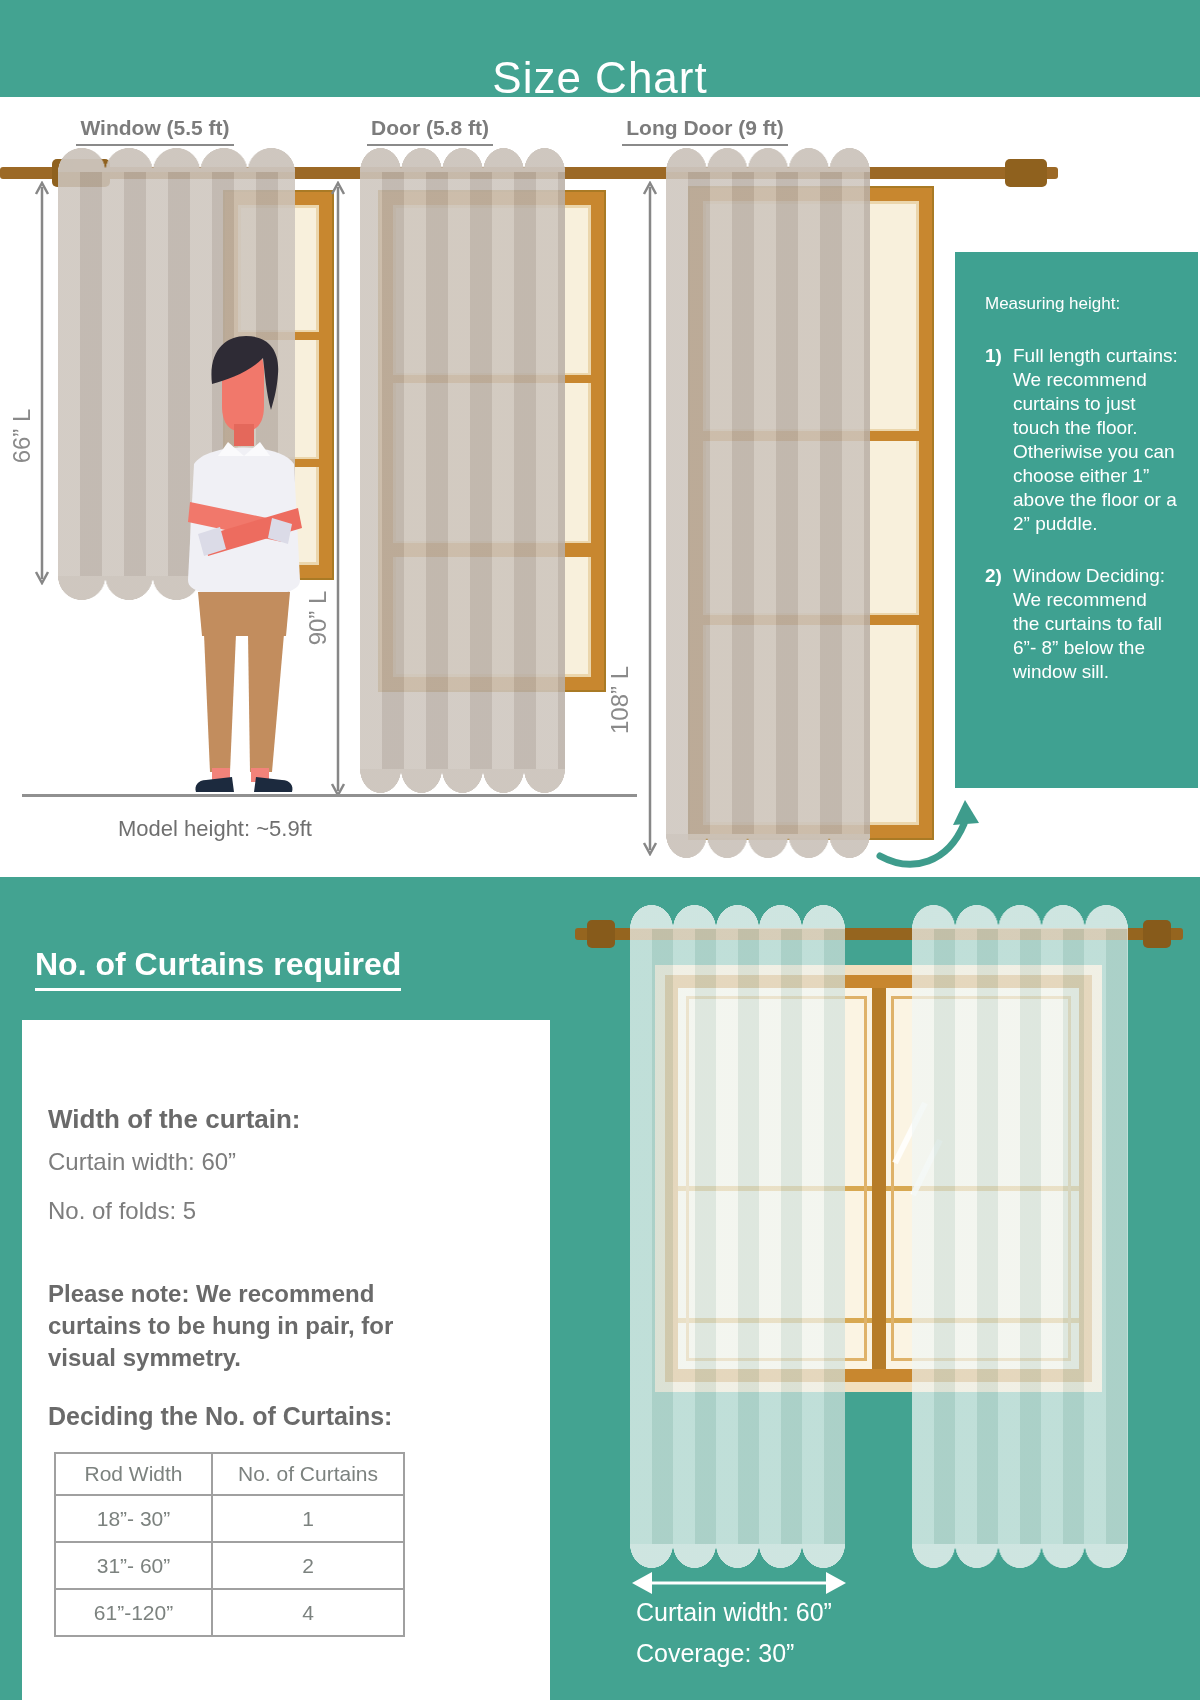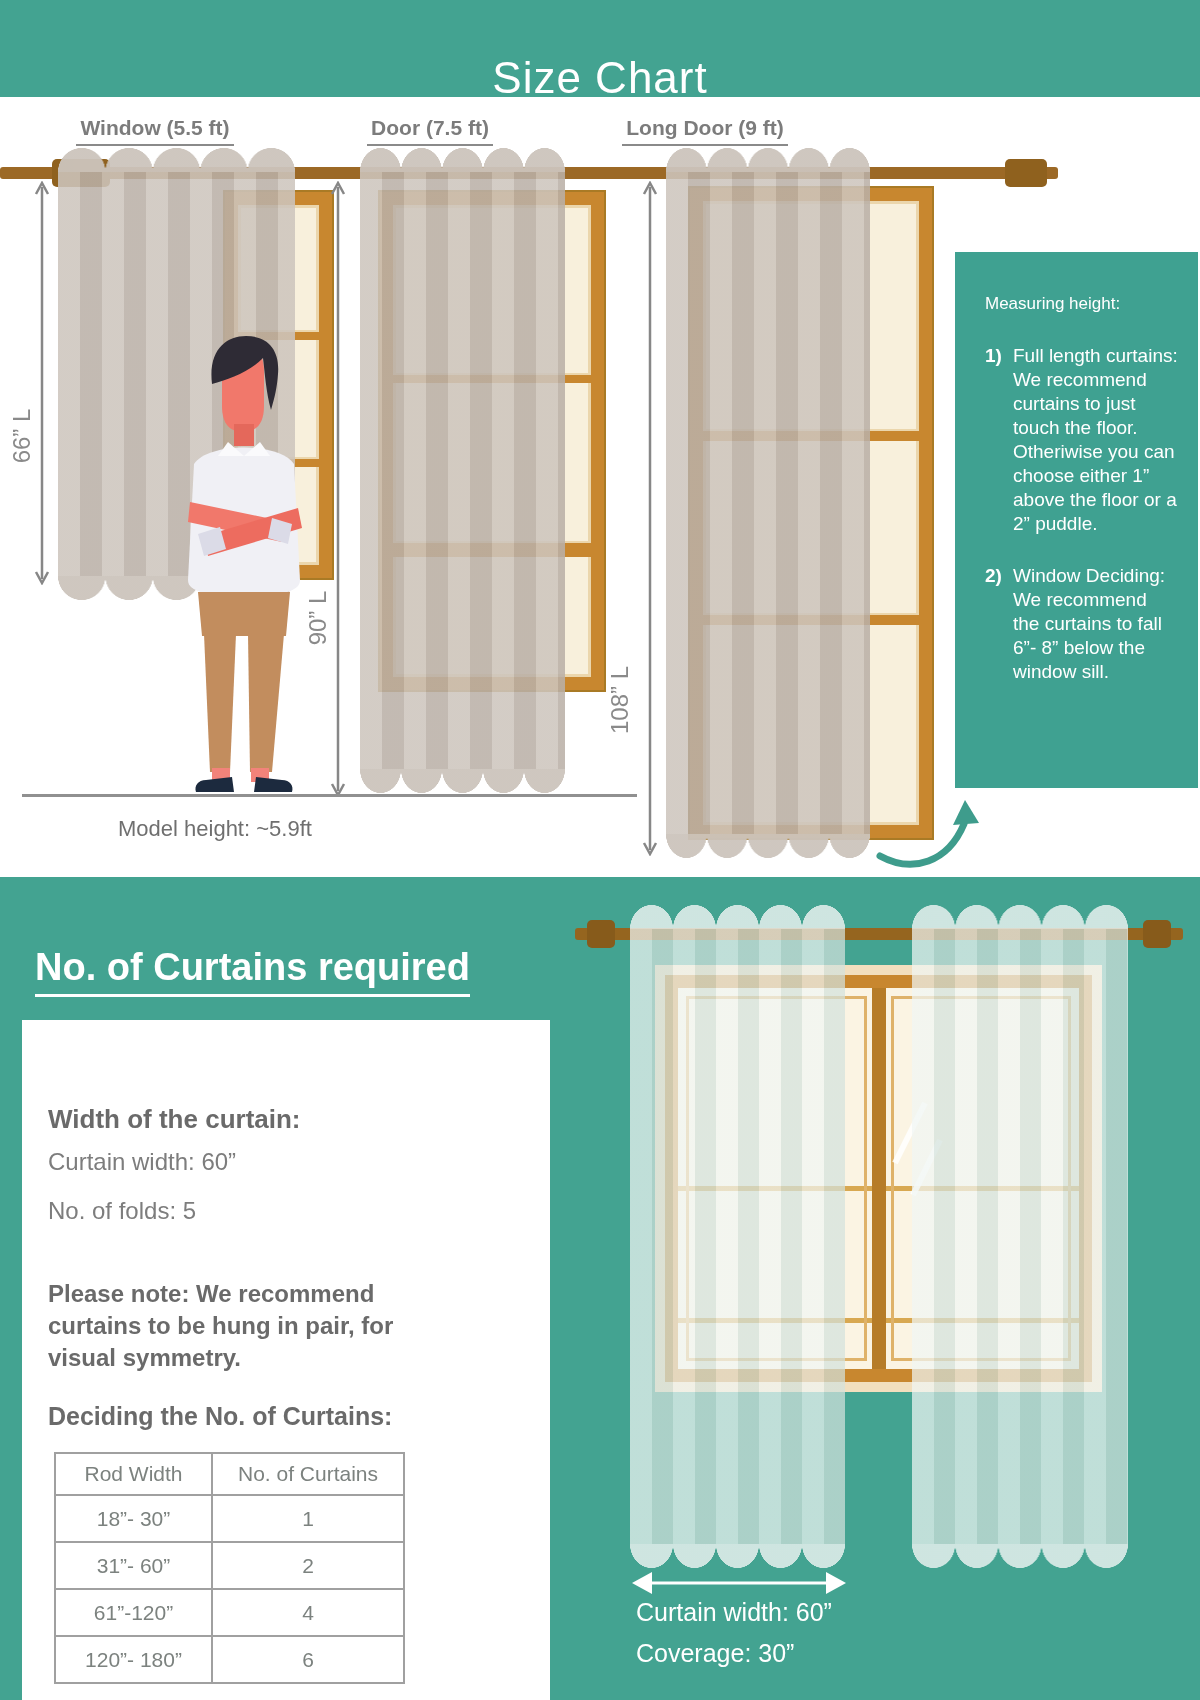--- a/index.html
+++ b/index.html
@@ -72,21 +72,21 @@
         box-sizing:border-box;padding:42px 20px 0 30px;color:#ffffff;}
   .info-box .ib-title{font-size:17px;margin:0 0 30px 0;}
   .ib-item{position:relative;padding-left:28px;font-size:19px;line-height:24px;margin-bottom:28px;}
   .ib-item .num{position:absolute;left:0;top:0;font-weight:bold;}
   .ib-item .b{font-weight:normal;}
   .ib-item.second .b{display:block;}
 
   
   .bottom-band{position:absolute;left:0;top:877px;width:1200px;height:823px;background:#43A391;}
   .bottom-heading{position:absolute;left:35px;top:946px;}
-  .bottom-heading span{display:inline-block;color:#ffffff;font-size:38px;font-weight:bold;
+  .bottom-heading span{display:inline-block;color:#ffffff;font-size:32px;font-weight:bold;
         border-bottom:3px solid #ffffff;padding-bottom:5px;}
 
   .card{position:absolute;left:22px;top:1020px;width:528px;height:680px;background:#ffffff;}
   .card h3{position:absolute;left:26px;margin:0;font-size:26px;color:#6A6A6A;}
   .card .t-width{top:84px;}
   .card .t-deciding{top:382px;font-size:25px;}
   .card p.line{position:absolute;left:26px;margin:0;font-size:24px;color:#7D7D7D;}
   .card .l0{top:128px;} .card .l1{top:177px;} .card .l2{top:210px;}
   .card .note{position:absolute;left:26px;top:258px;width:410px;margin:0;
         font-size:24px;font-weight:bold;color:#6A6A6A;line-height:32px;}
@@ -124,21 +124,21 @@
 
   <div class="header-band"></div>
   <div class="page-title">
     <span>Size Chart</span>
   </div>
 
   <div class="col-label c1">
     <span>Window (5.5 ft)</span>
   </div>
   <div class="col-label c2">
-    <span>Door (7.5 ft)</span>
+    <span>Door (5.8 ft)</span>
   </div>
   <div class="col-label c3">
     <span>Long Door (9 ft)</span>
   </div>
 
   <div class="winframe w1">
     <div class="mullion" style="top:125px;height:8px;"></div>
     <div class="mullion" style="top:252px;height:8px;"></div>
   </div>
   <div class="winframe d2">
@@ -294,21 +294,17 @@
         <td>1</td>
       </tr>
       <tr>
         <td>31”- 60”</td>
         <td>2</td>
       </tr>
       <tr>
         <td>61”-120”</td>
         <td>4</td>
       </tr>
-      <tr>
-        <td>120”- 180”</td>
-        <td>6</td>
-      </tr>
     </tbody>
       </table>
   </div>
 
 </div>
 
 </body></html>

